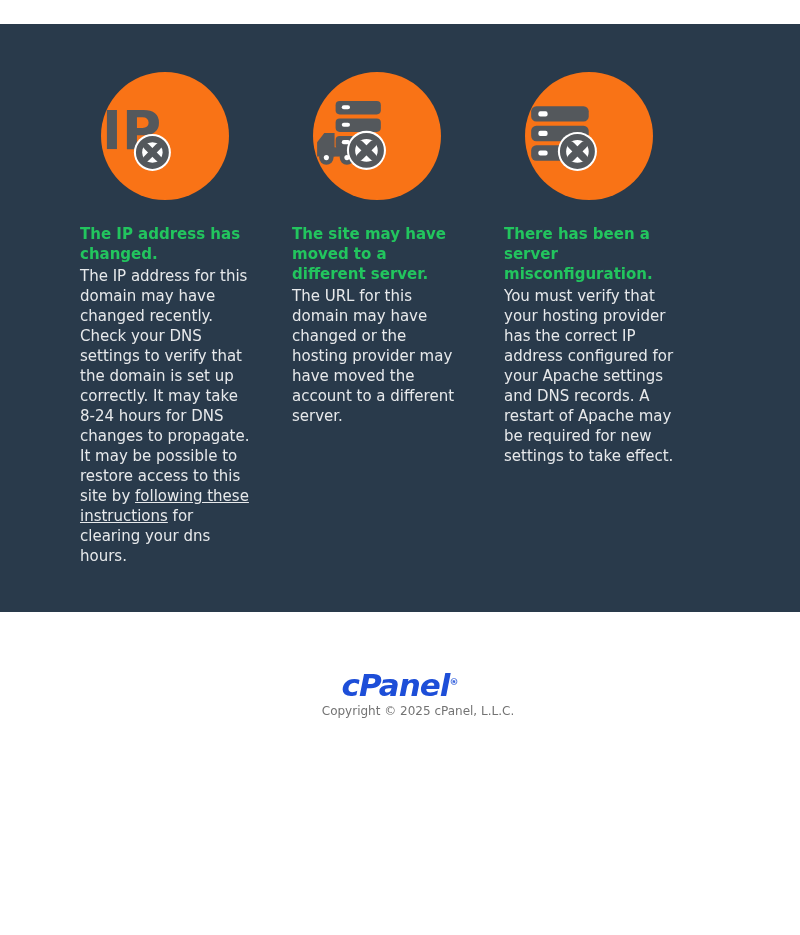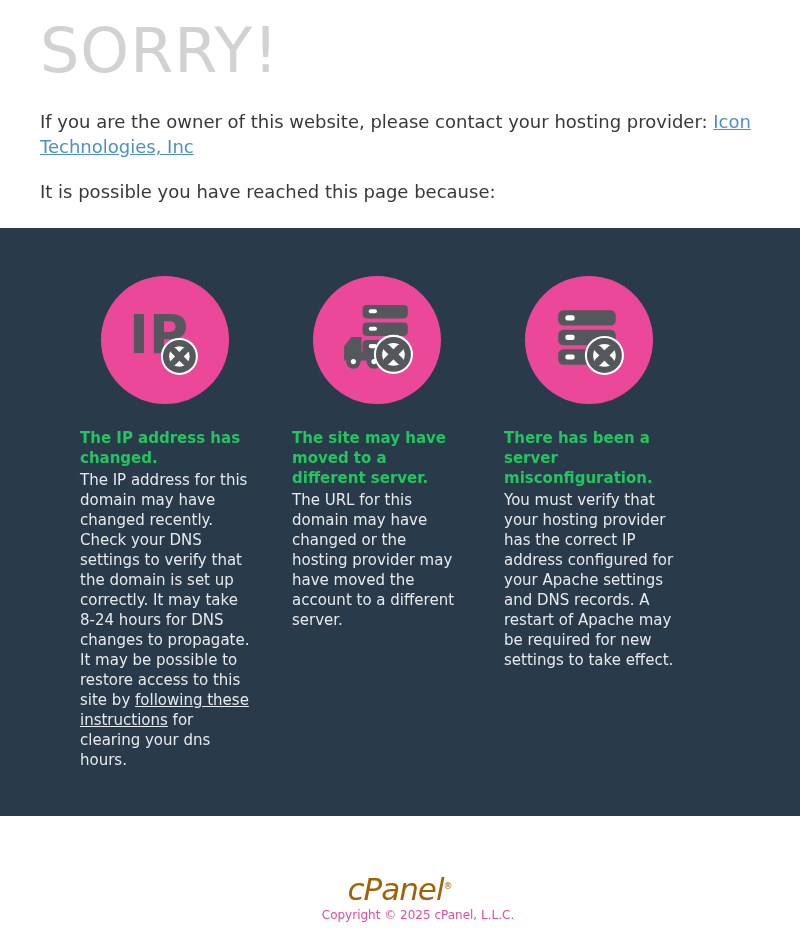--- a/index.html
+++ b/index.html
@@ -40,25 +40,24 @@
     margin-left: 80px;
     width: 594px;
     display: flex;
     gap: 42px;
   }
   .col { width: 170px; flex: 0 0 170px; }
   .circle {
     width: 128px;
     height: 128px;
     border-radius: 50%;
-    background: #ec4899;
+    background: #f97316;
     margin: 0 auto;
     display: flex;
     align-items: center;
-    justify-content: center;
   }
   .col h3 {
     margin-top: 24px;
     font-size: 15px;
     line-height: 20px;
     font-weight: 700;
     color: #22c55e;
   }
   .col p {
     margin-top: 2px;
@@ -67,50 +66,45 @@
     color: #e7e9eb;
   }
   .col p a {
     color: #e7e9eb;
     text-decoration: underline;
     cursor: pointer;
   }
   footer { margin-top: 58px; text-align: center; }
   .cpanel-logo {
     display: inline-block;
-    font-weight: 400;
+    font-weight: 700;
     font-style: italic;
     font-size: 31px;
     letter-spacing: -1px;
-    color: #a16207;
+    color: #1d4ed8;
     line-height: 1;
   }
   .cpanel-logo sup {
     font-size: 9px;
     font-style: normal;
     vertical-align: super;
     letter-spacing: 0;
   }
   .copyright {
     margin-top: 3px;
     font-size: 12px;
-    color: #ec4899;
+    color: #737373;
     padding-left: 36px;
   }
 </style>
 </head>
 <body>
 
 <div class="page">
 
-  <main class="top">
-    <h1 class="sorry">SORRY!</h1>
-    <p class="intro"><span>If you are the owner of this website, please contact your hosting provider: </span><a class="provider-link" href="#">Icon Technologies, Inc</a></p>
-    <p class="reason">It is possible you have reached this page because:</p>
-  </main>
 
   <section class="band">
     <div class="cols">
 
       <div class="col">
         <div class="circle">
           <svg width="74" height="74" viewBox="0 0 72 72" aria-hidden="true">
             <text x="1" y="49" font-size="52" font-weight="bold" fill="#54585c" font-family="DejaVu Sans, sans-serif">IP</text>
             <circle cx="50" cy="52" r="18" fill="#ffffff"></circle>
             <circle cx="50" cy="52" r="13" fill="none" stroke="#54585c" stroke-width="6"></circle>

